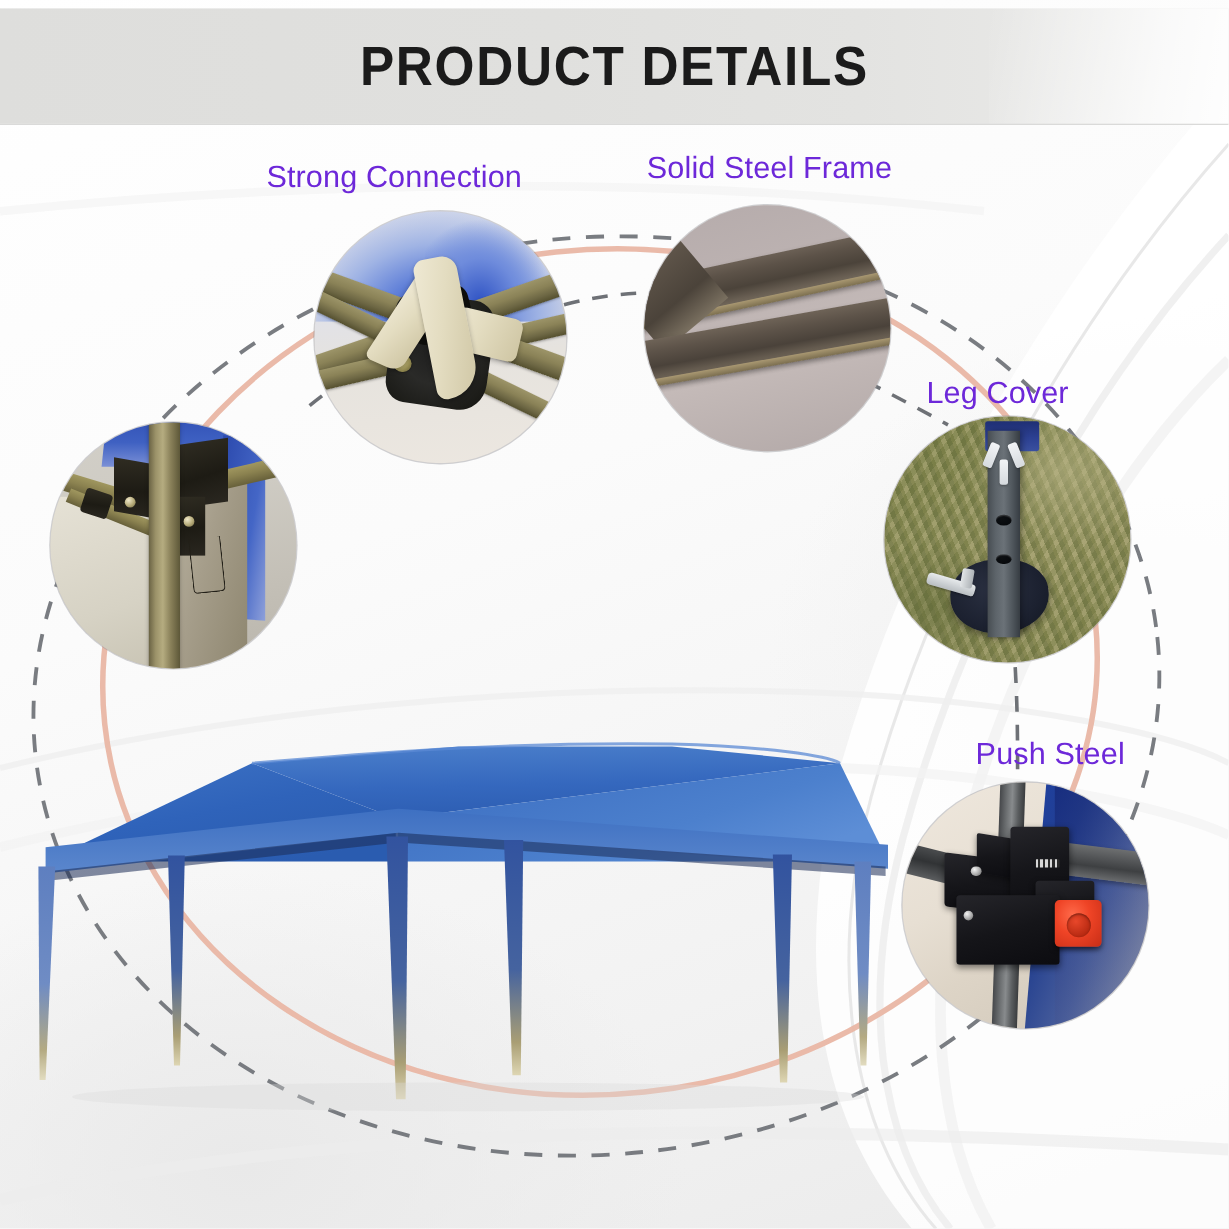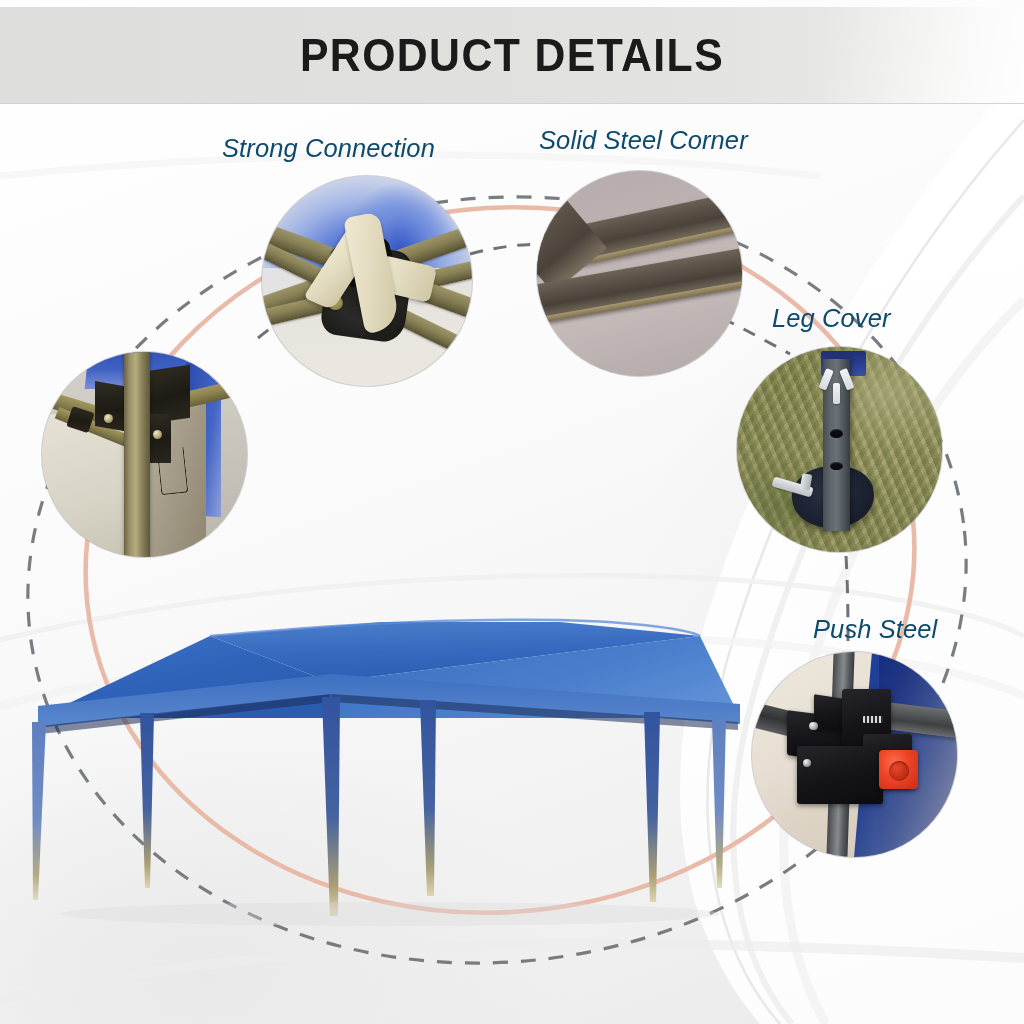--- a/index.html
+++ b/index.html
@@ -39,29 +39,28 @@
     font-family:"Liberation Sans Narrow","Liberation Sans","DejaVu Sans Condensed",sans-serif;
     transform:scaleX(.93);transform-origin:center;
   }
 
   
   .orbit-svg{position:absolute;left:0;top:0;width:1024px;height:1024px;pointer-events:none;}
 
   
   .lbl{
     position:absolute;white-space:nowrap;
-    font-size:25.5px;color:#0c4a6e;font-weight:400;
+    font-size:25.5px;color:#6d28d9;font-weight:400;
     font-family:"Liberation Sans","DejaVu Sans",sans-serif;
     letter-spacing:.1px;
-    font-style:italic;
   }
   .lbl-strong{left:222px;top:134px;}
   .lbl-steel{left:539px;top:126px;}
   .lbl-corner{left:29px;top:315px;}
-  .lbl-legcover{left:772px;top:304px;}
+  .lbl-legcover{left:772px;top:314px;}
   .lbl-push{left:813px;top:615px;}
 
   
   .callout{
     position:absolute;border-radius:50%;overflow:hidden;
     box-shadow:0 0 0 1px rgba(150,150,155,.45);
     background:#cfc9c6;
   }
   .ph{position:absolute;inset:0;overflow:hidden;}
 
@@ -238,21 +237,21 @@
 
     <ellipse cx="500" cy="560" rx="415" ry="352" transform="rotate(-6 500 560)" fill="none" stroke="#e9b6a4" stroke-width="4.6" opacity=".95"></ellipse>
 
     <path d="M258,338 C280,320 300,308 326,296" fill="none" stroke="#6e7176" stroke-width="3" stroke-dasharray="13 11"></path>
     <path d="M470,254 C500,246 524,244 548,244" fill="none" stroke="#6e7176" stroke-width="3" stroke-dasharray="13 11"></path>
     <path d="M722,318 C746,330 768,342 790,354" fill="none" stroke="#6e7176" stroke-width="3" stroke-dasharray="13 11"></path>
     <path d="M846,556 C848,590 848,620 848,646" fill="none" stroke="#6e7176" stroke-width="3" stroke-dasharray="13 11"></path>
   </svg>
 
   <div class="lbl lbl-strong">Strong Connection</div>
-  <div class="lbl lbl-steel">Solid Steel Corner</div>
+  <div class="lbl lbl-steel">Solid Steel Frame</div>
   <div class="lbl lbl-legcover">Leg Cover</div>
   <div class="lbl lbl-push">Push Steel</div>
 
   <div class="callout c-strong">
     <div class="ph">
       <div class="sc-bg"></div>
       <div class="sc-blue"></div>
       <div class="sc-blue2"></div>
       <div class="sc-bar sc-bar1"></div>
       <div class="sc-bar sc-bar2"></div>

